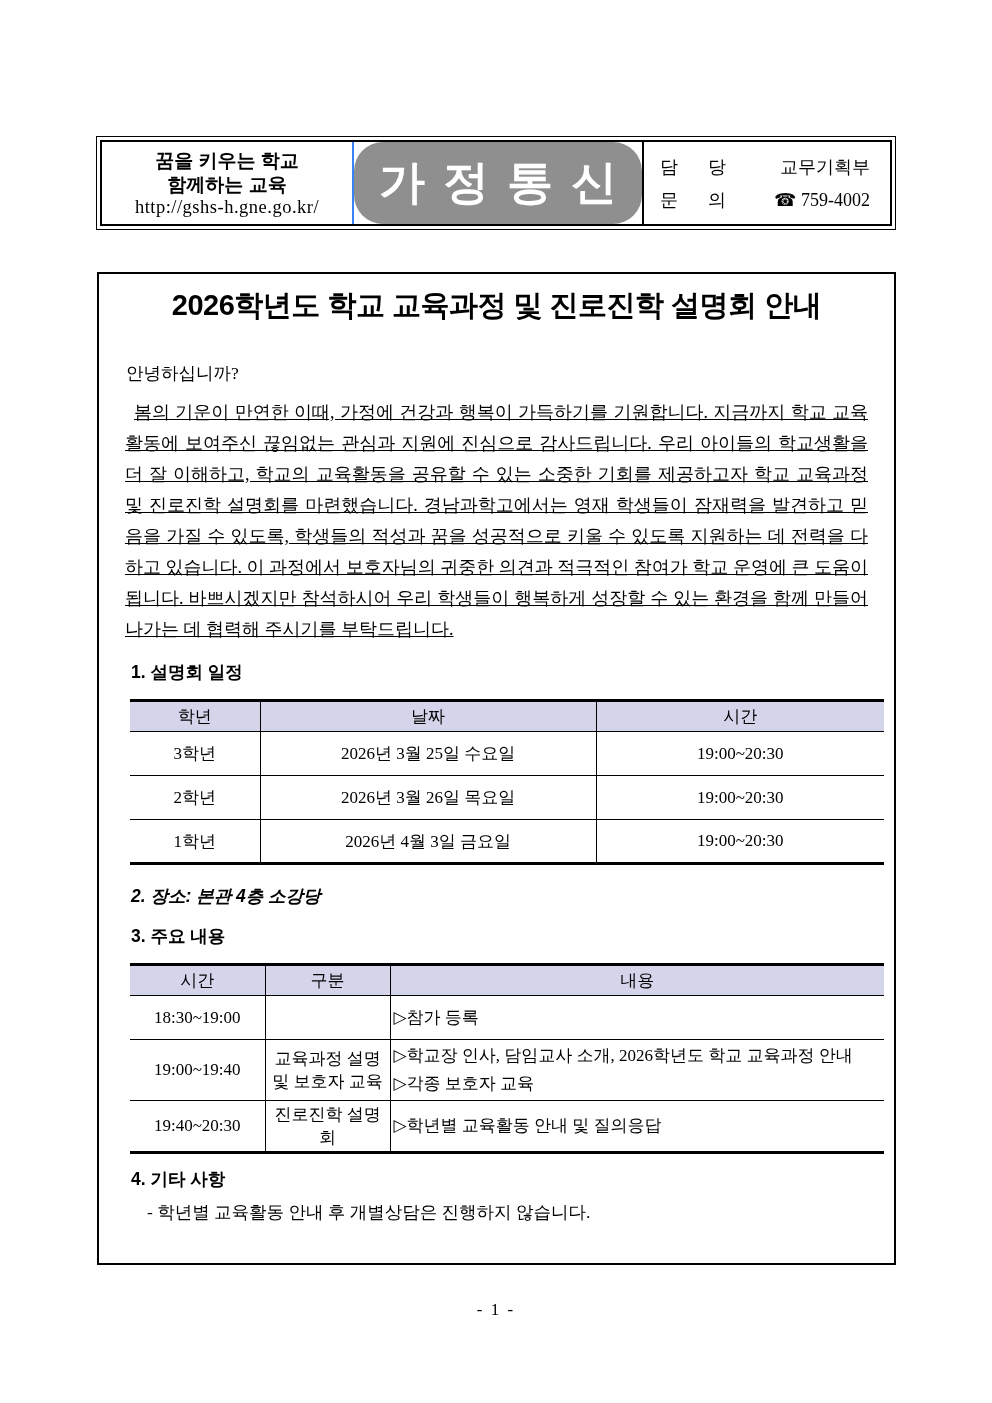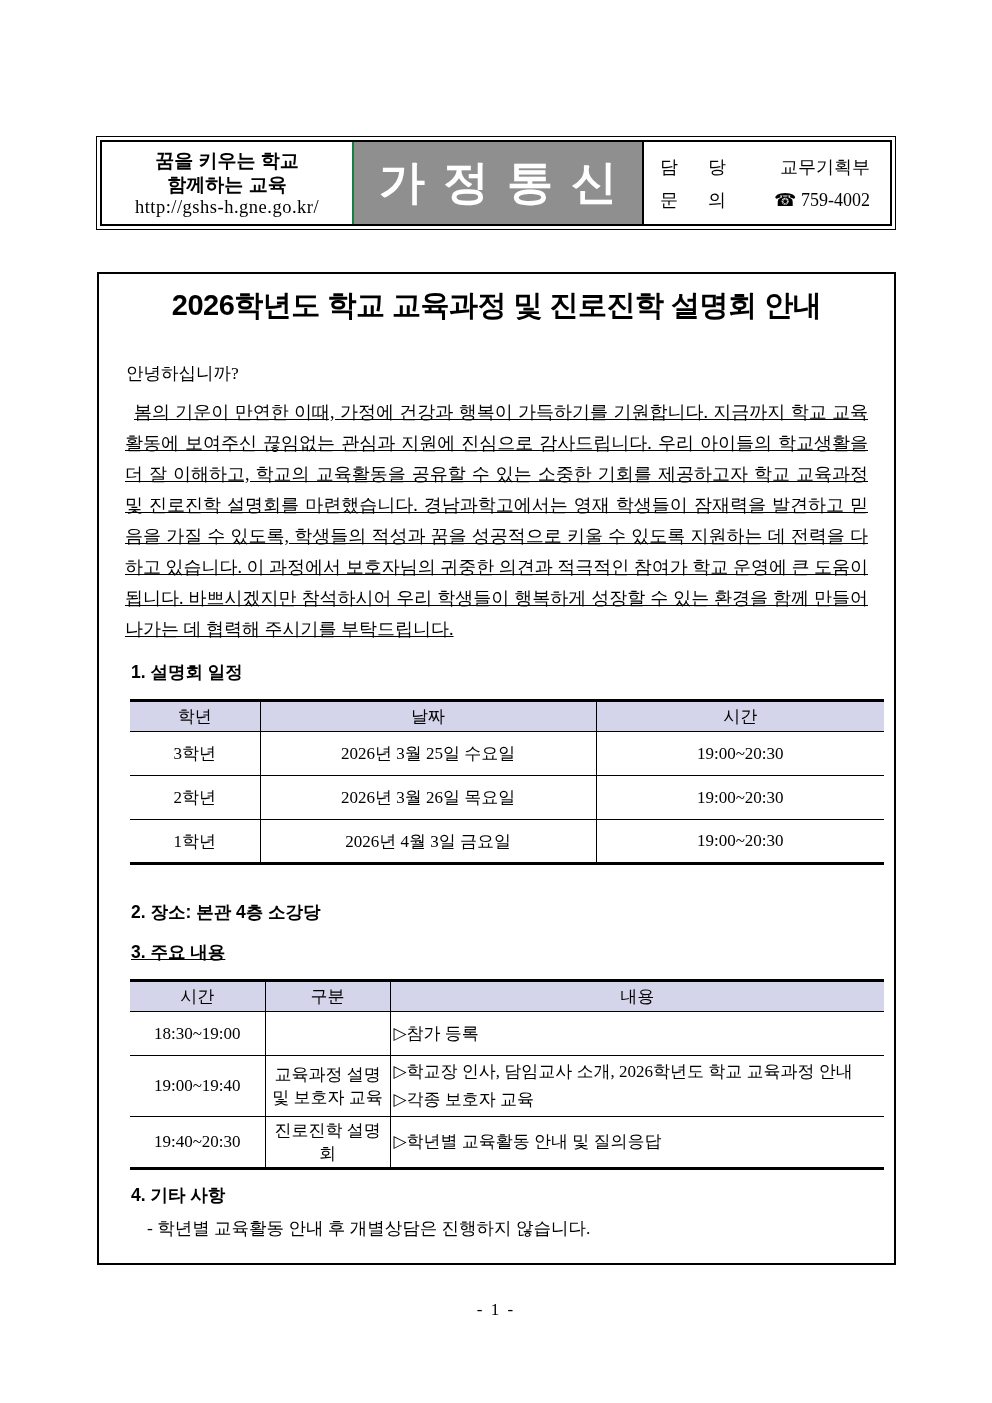--- a/index.html
+++ b/index.html
@@ -18,38 +18,38 @@
     border: 1px solid #000;
     padding: 3px;
   }
   .masthead-inner {
     width: 100%; height: 100%;
     border: 2px solid #000;
     display: flex;
   }
   .m-left {
     width: 252px;
-    border-right: 2px solid #15803d;
+    border-right: 2px solid #3b82f6;
     display: flex; flex-direction: column;
     align-items: center; justify-content: center;
     padding: 3px 4px;
   }
   .slogan {
     font-family: "Liberation Sans", "DejaVu Sans", sans-serif;
     font-weight: bold; font-size: 19px; line-height: 24px;
   }
   .m-url { font-size: 18.5px; margin-top: 0; letter-spacing: 0.5px; }
   .m-center {
     width: 288px;
     background: #8f8f8f;
     color: #fff;
     display: flex; align-items: center; justify-content: center;
     font-family: "Liberation Sans", "DejaVu Sans", sans-serif;
     font-weight: bold; font-size: 46px;
-    letter-spacing: 18px; text-indent: 18px;
+    letter-spacing: 18px; text-indent: 18px; border-radius: 29px;
   }
   .m-right {
     flex: 1;
     border-left: 2px solid #000;
     display: flex; flex-direction: column; justify-content: space-around;
     padding: 8px 14px 8px 16px;
     font-size: 18px;
   }
   .contact-row { display: flex; align-items: center; }
   .contact-label {
@@ -83,22 +83,22 @@
     text-align: justify;
     text-indent: 9px;
     margin: 8px;
     text-decoration: underline;
   }
   .sec-heading {
     font-family: "Liberation Sans", "DejaVu Sans", sans-serif;
     font-weight: bold; font-size: 17.5px; line-height: 22px;
     margin: 16px 0 0 14px;
   }
-  .sec-heading.s2 { margin-top: 36px; }
-  .sec-heading.s3 { margin-top: 18px; text-decoration: underline; }
+  .sec-heading.s2 { margin-top: 20px; font-style: italic; }
+  .sec-heading.s3 { margin-top: 18px; }
   .sec-heading.s4 { margin-top: 14px; }
 
   table.grid {
     border-collapse: collapse;
     margin: 16px 0 0 13px;
     width: 754px;
     font-size: 17px;
     border-top: 3px solid #000;
     border-bottom: 3px solid #000;
   }

